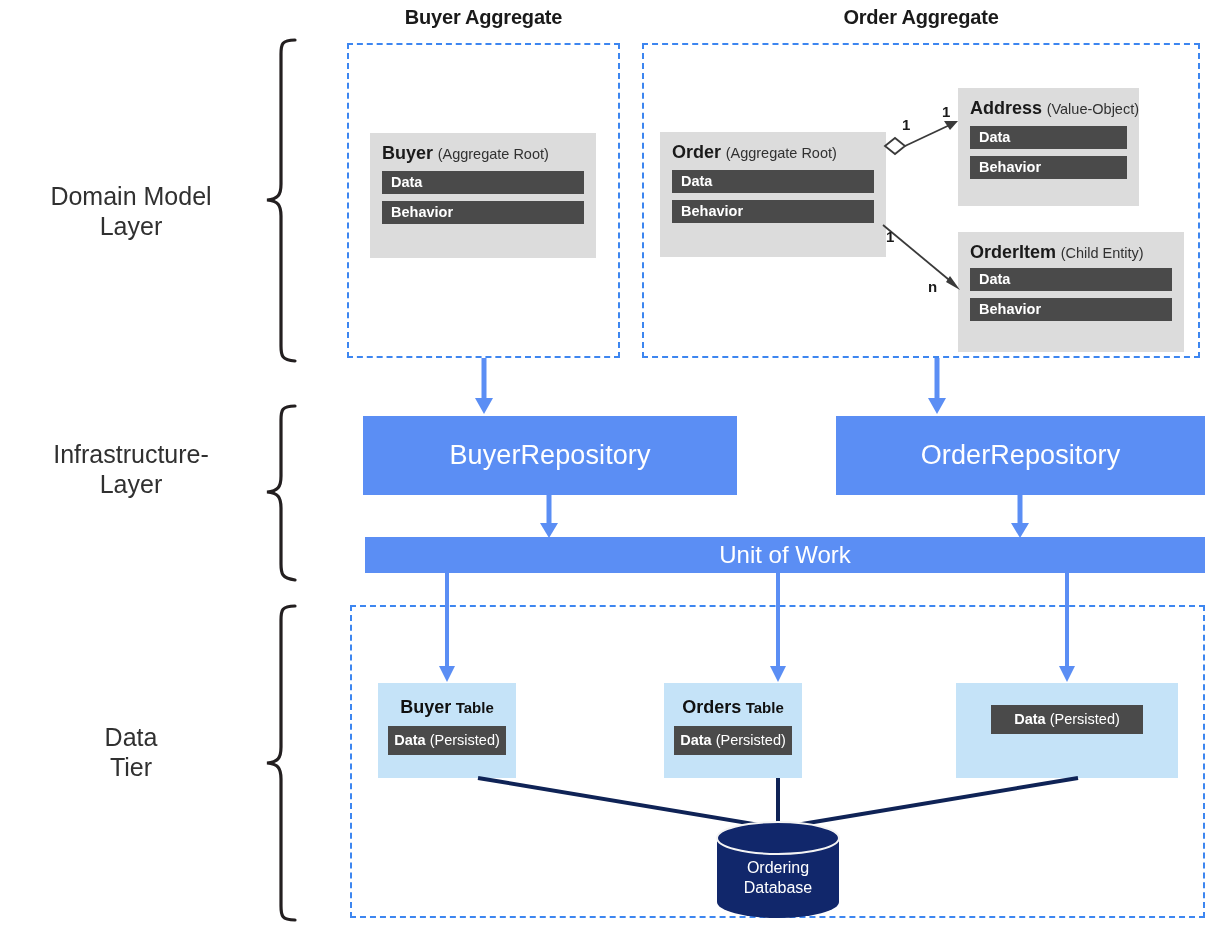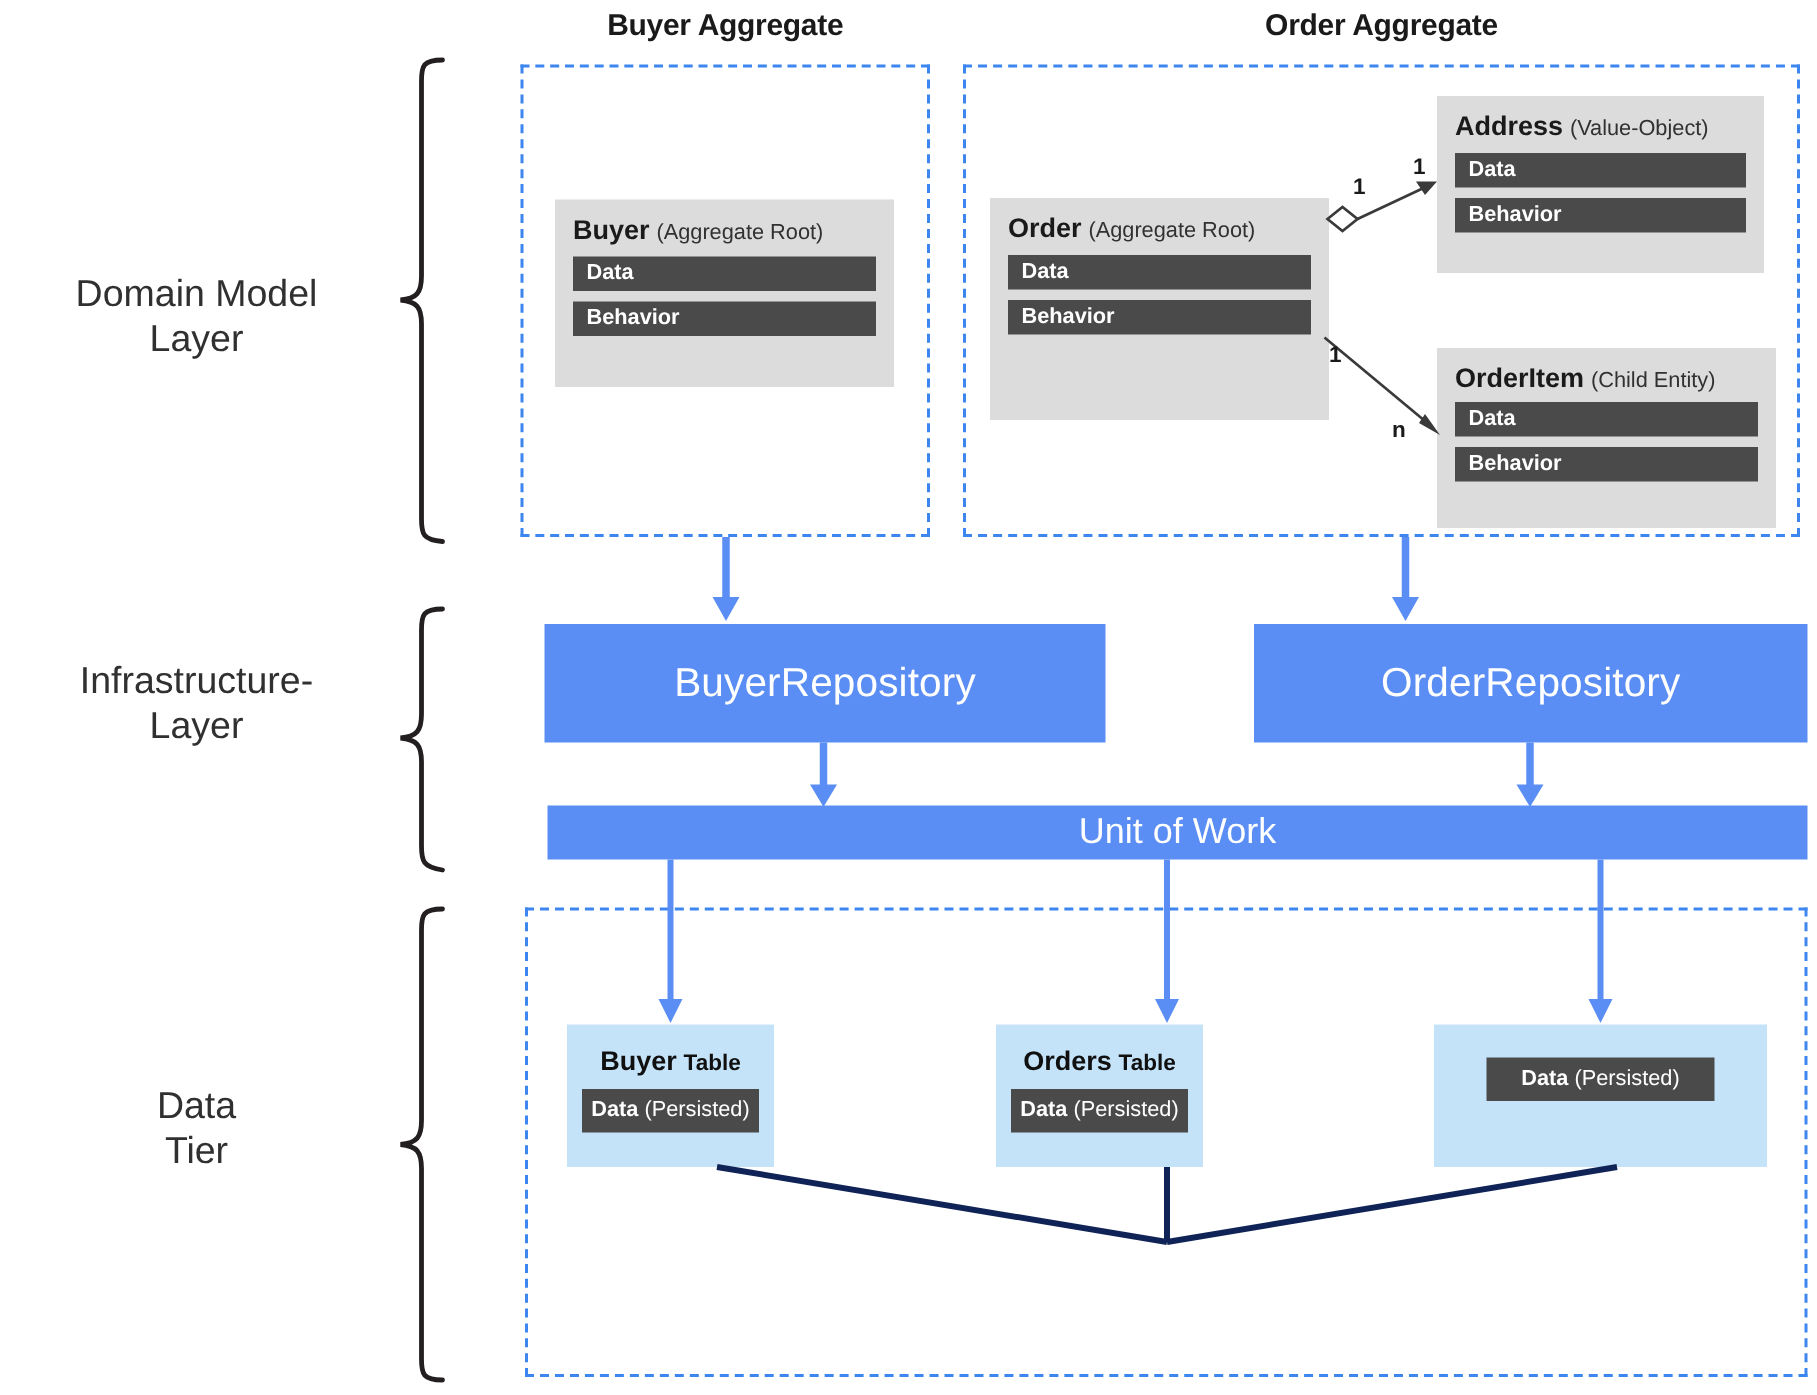--- a/index.html
+++ b/index.html
@@ -188,30 +188,30 @@
 
   <div class="abs entity" style="left:370px; top:133px; width:226px; height:125px;">
     <div class="entity-title">
       <span class="nm">Buyer</span>
       <span class="sub">(Aggregate Root)</span>
     </div>
     <div class="slot">Data</div>
     <div class="slot">Behavior</div>
   </div>
 
-  <div class="abs entity" style="left:660px; top:132px; width:226px; height:148px;">
+  <div class="abs entity" style="left:660px; top:132px; width:226px; height:125px;">
     <div class="entity-title">
       <span class="nm">Order</span>
       <span class="sub">(Aggregate Root)</span>
     </div>
     <div class="slot">Data</div>
     <div class="slot">Behavior</div>
   </div>
 
-  <div class="abs entity" style="left:958px; top:64px; width:218px; height:118px;">
+  <div class="abs entity" style="left:958px; top:88px; width:181px; height:118px;">
     <div class="entity-title">
       <span class="nm">Address</span>
       <span class="sub">(Value-Object)</span>
     </div>
     <div class="slot">Data</div>
     <div class="slot">Behavior</div>
   </div>
 
   <div class="abs entity" style="left:958px; top:232px; width:226px; height:120px;">
     <div class="entity-title" style="margin-bottom:5px;">
@@ -303,14 +303,24 @@
       <span class="sub">(Persisted)</span>
     </div>
   </div>
 
   <svg class="abs" style="left:350px; top:770px; width:855px; height:70px;" viewBox="0 0 855 70">
     <line x1="128" y1="8" x2="428" y2="58" stroke="#0f2356" stroke-width="4"></line>
     <line x1="428" y1="8" x2="428" y2="58" stroke="#0f2356" stroke-width="4"></line>
     <line x1="728" y1="8" x2="428" y2="58" stroke="#0f2356" stroke-width="4"></line>
   </svg>
 
+  <div class="abs db-wrap" style="left:715px; top:822px; width:126px; height:96px;">
+    <svg style="position:absolute; left:0; top:0; width:126px; height:96px;" viewBox="0 0 126 96">
+      <path d="M 2 16 L 2 80 A 61 16 0 0 0 124 80 L 124 16 Z" fill="#11276b"></path>
+      <ellipse cx="63" cy="16" rx="61" ry="16" fill="#11276b" stroke="#f4f4f4" stroke-width="2"></ellipse>
+    </svg>
+    <div class="db-label">
+      <div>Ordering</div>
+      <div>Database</div>
+    </div>
+  </div>
 
 </div>
 
 </body></html>

